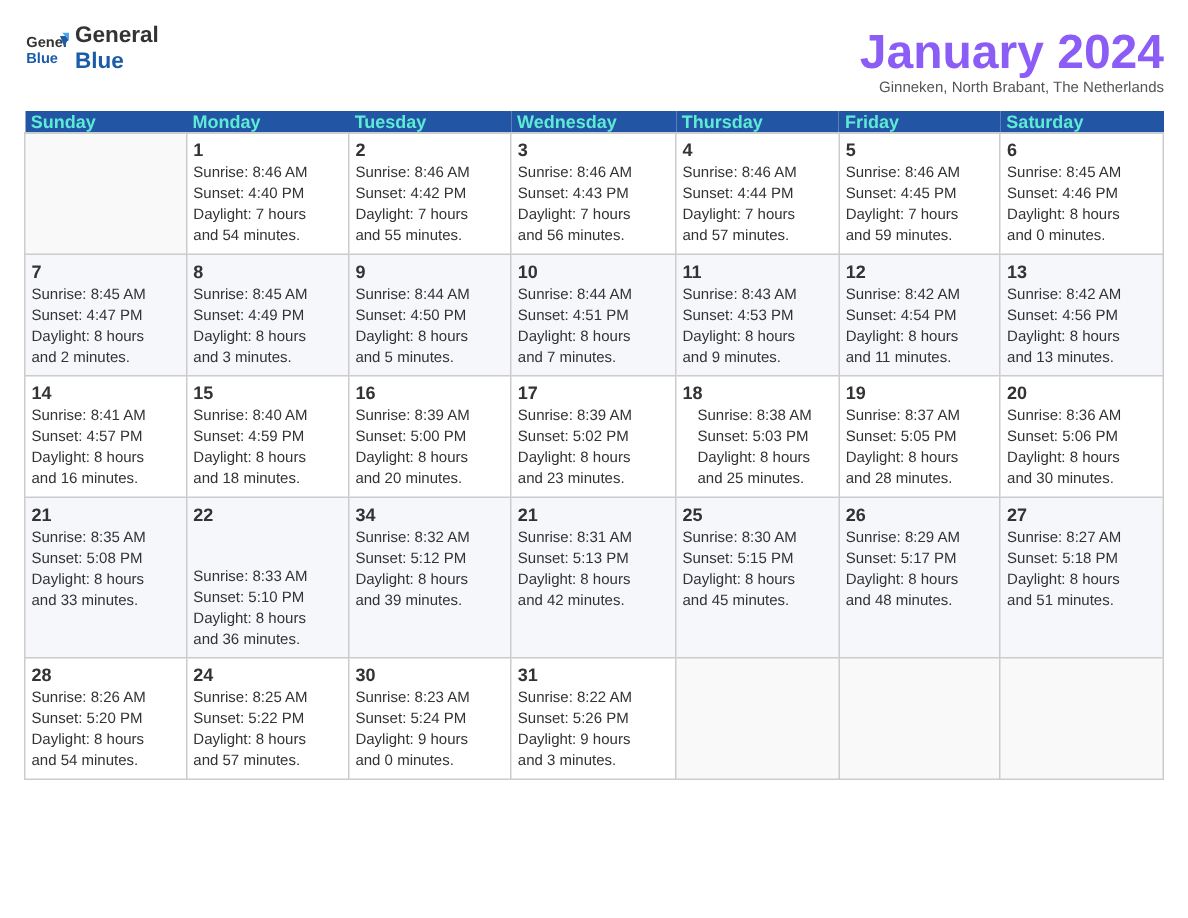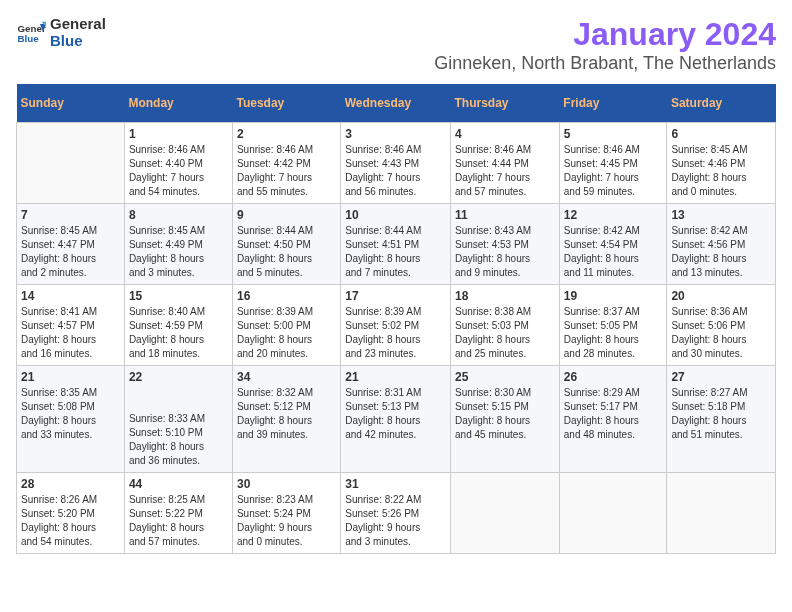--- a/index.html
+++ b/index.html
@@ -27,32 +27,32 @@
     }
     .title-section {
       text-align: right;
     }
     .calendar-title {
       font-size: 32px;
       font-weight: bold;
       color: #8b5cf6;
     }
     .calendar-subtitle {
-      font-size: 18px;
+      font-size: 10px;
       color: #555;
     }
     table {
       width: 100%;
       border-collapse: collapse;
       font-size: 11px;
     }
     thead tr th {
       background-color: #2255a4;
-      color: #fdba74;
-      padding: 12px 4px;
+      color: #5eead4;
+      padding: 0 4px;
       text-align: left;
       font-size: 12px;
       font-weight: bold;
     }
     tbody tr td {
       border: 1px solid #ccc;
       padding: 4px;
       vertical-align: top;
       width: 113px;
       min-height: 70px;
@@ -234,21 +234,21 @@
         </td>
         <td>
           <span class="day-number">17</span>
           <div class="day-info" style="white-space: pre-line;">Sunrise: 8:39 AM
 Sunset: 5:02 PM
 Daylight: 8 hours
 and 23 minutes.</div>
         </td>
         <td>
           <span class="day-number">18</span>
-          <div class="day-info" style="white-space: pre-line;">Sunrise: 8:38 AM
+          <div class="day-info" style="white-space: pre-line; margin-left: 10px;">Sunrise: 8:38 AM
 Sunset: 5:03 PM
 Daylight: 8 hours
 and 25 minutes.</div>
         </td>
         <td>
           <span class="day-number">19</span>
           <div class="day-info" style="white-space: pre-line;">Sunrise: 8:37 AM
 Sunset: 5:05 PM
 Daylight: 8 hours
 and 28 minutes.</div>
@@ -314,21 +314,21 @@
       </tr>
       <tr>
         <td>
           <span class="day-number">28</span>
           <div class="day-info" style="white-space: pre-line;">Sunrise: 8:26 AM
 Sunset: 5:20 PM
 Daylight: 8 hours
 and 54 minutes.</div>
         </td>
         <td>
-          <span class="day-number">44</span>
+          <span class="day-number">24</span>
           <div class="day-info" style="white-space: pre-line;">Sunrise: 8:25 AM
 Sunset: 5:22 PM
 Daylight: 8 hours
 and 57 minutes.</div>
         </td>
         <td>
           <span class="day-number">30</span>
           <div class="day-info" style="white-space: pre-line;">Sunrise: 8:23 AM
 Sunset: 5:24 PM
 Daylight: 9 hours

